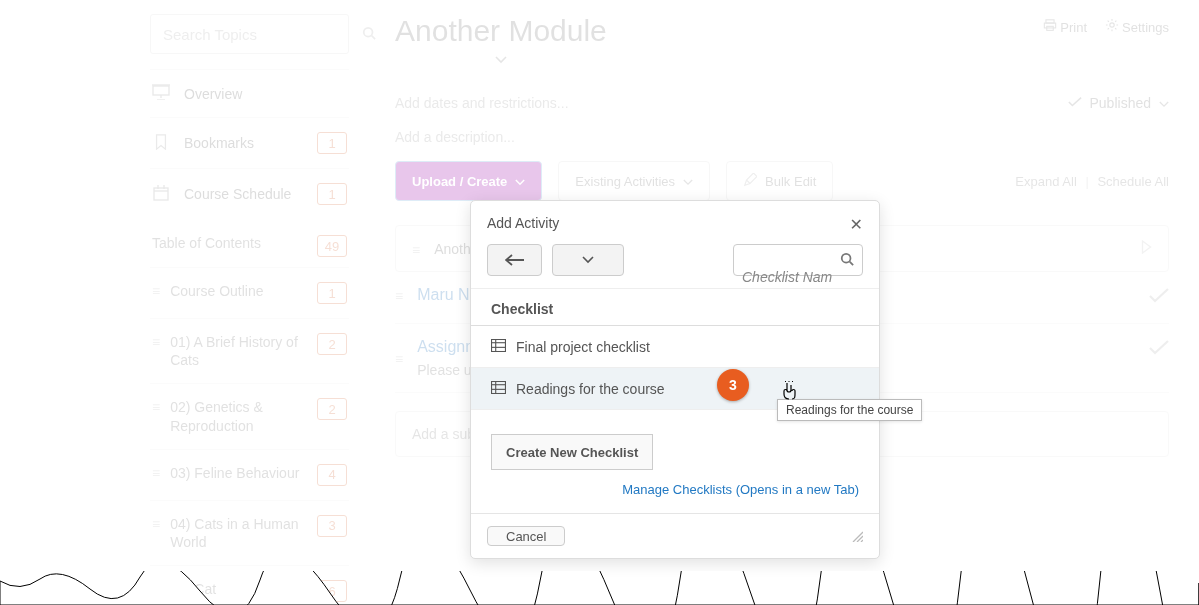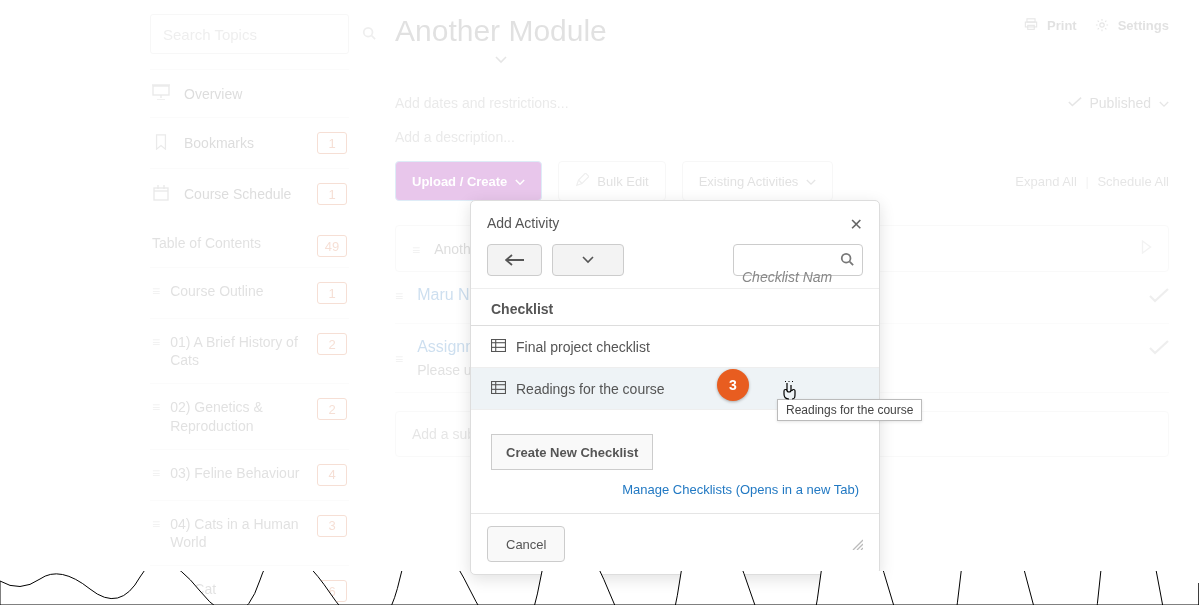--- a/index.html
+++ b/index.html
@@ -81,21 +81,21 @@
   }
   .drag-handle { color: #ccc; font-size: 14px; line-height: 1; margin-top: 2px; }
   .toc-item .label { flex: 1; line-height: 1.3; }
   
   .main { flex: 1; padding: 14px 30px 0 30px; position: relative; }
   .header-row { display: flex; justify-content: space-between; align-items: flex-start; }
   .title-group { display: flex; align-items: center; gap: 4px; flex-direction: column; }
   .title { font-size: 30px; color: #888; font-weight: 400; }
   .dropdown-caret { color: #999; font-size: 13px; }
   .head-actions { display: flex; gap: 18px; color: #888; font-size: 13px; margin-top: 4px; }
-  .head-actions .act { display: flex; align-items: flex-start; gap: 9px; cursor: pointer; font-weight: bold; }
+  .head-actions .act { display: flex; align-items: flex-end; gap: 3px; cursor: pointer; }
   .meta-row {
     display: flex;
     justify-content: space-between;
     margin-top: 28px;
     color: #aaa;
   }
   .published { color: #888; display: flex; align-items: center; gap: 8px; }
   .desc-row { margin-top: 18px; color: #aaa; }
   .button-row { display: flex; gap: 16px; margin-top: 16px; align-items: center; }
   .btn {
@@ -211,21 +211,21 @@
     display: inline-flex;
     align-items: center;
     padding: 0 14px;
     color: #555;
     font-weight: 600;
     font-size: 13px;
   }
   .manage-link { text-align: right; padding: 4px 20px 16px; color: #2279c3; font-size: 13px; }
   .modal-footer { border-top: 1px solid #e5e5e5; padding: 12px 16px; display: flex; justify-content: space-between; align-items: center; }
   .cancel-btn {
-    height: 36px;
+    height: 20px;
     border: 1px solid #ccc;
     border-radius: 4px;
     background: #f9f9f9;
     padding: 0 18px;
     color: #555;
     font-size: 13px;
   }
   .resize-handle { color: #bbb; font-size: 15px; }
   
   .callout {
@@ -408,34 +408,34 @@
     <div class="button-row">
       <div class="btn primary">
         <span>Upload / Create</span>
         <span>
           <svg width="10" height="7" viewBox="0 0 12 8">
               <path d="M1 1 L6 6 L11 1" fill="none" stroke="#fff" stroke-width="1.8"></path>
             </svg>
         </span>
       </div>
       <div class="btn">
+        <span>Existing Activities</span>
+        <span>
+          <svg width="10" height="7" viewBox="0 0 12 8">
+              <path d="M1 1 L6 6 L11 1" fill="none" stroke="#999" stroke-width="1.6"></path>
+            </svg>
+        </span>
+      </div>
+      <div class="btn">
         <span>
           <svg width="14" height="14" viewBox="0 0 16 16">
               <path d="M2 14 L4 8 L12 0 L16 4 L8 12 L2 14 Z M4 8 L8 12" fill="none" stroke="#bbb" stroke-width="1.3"></path>
             </svg>
         </span>
         <span>Bulk Edit</span>
-      </div>
-      <div class="btn">
-        <span>Existing Activities</span>
-        <span>
-          <svg width="10" height="7" viewBox="0 0 12 8">
-              <path d="M1 1 L6 6 L11 1" fill="none" stroke="#999" stroke-width="1.6"></path>
-            </svg>
-        </span>
       </div>
       <div class="expand-collapse">
         <span>Expand All</span>
         <span class="divider">|</span>
         <span>Schedule All</span>
       </div>
     </div>
 
     <div class="module-box">
       <span class="drag-handle">≡</span>

